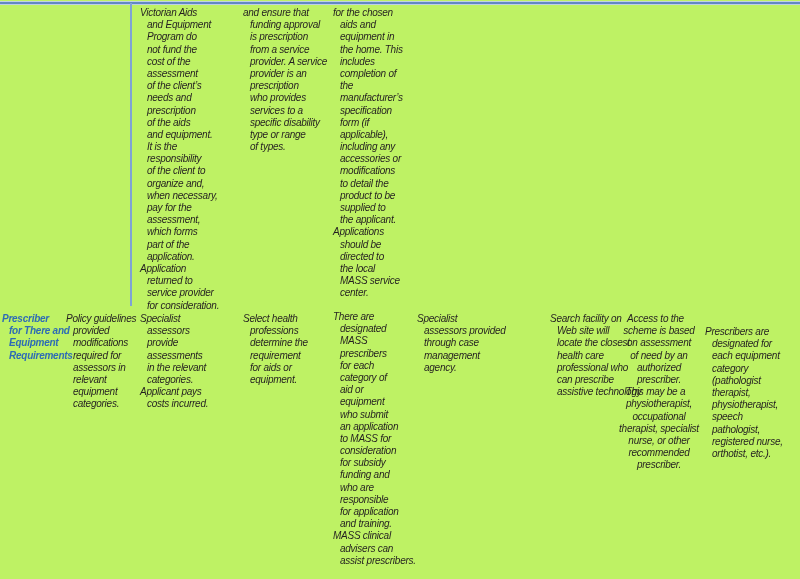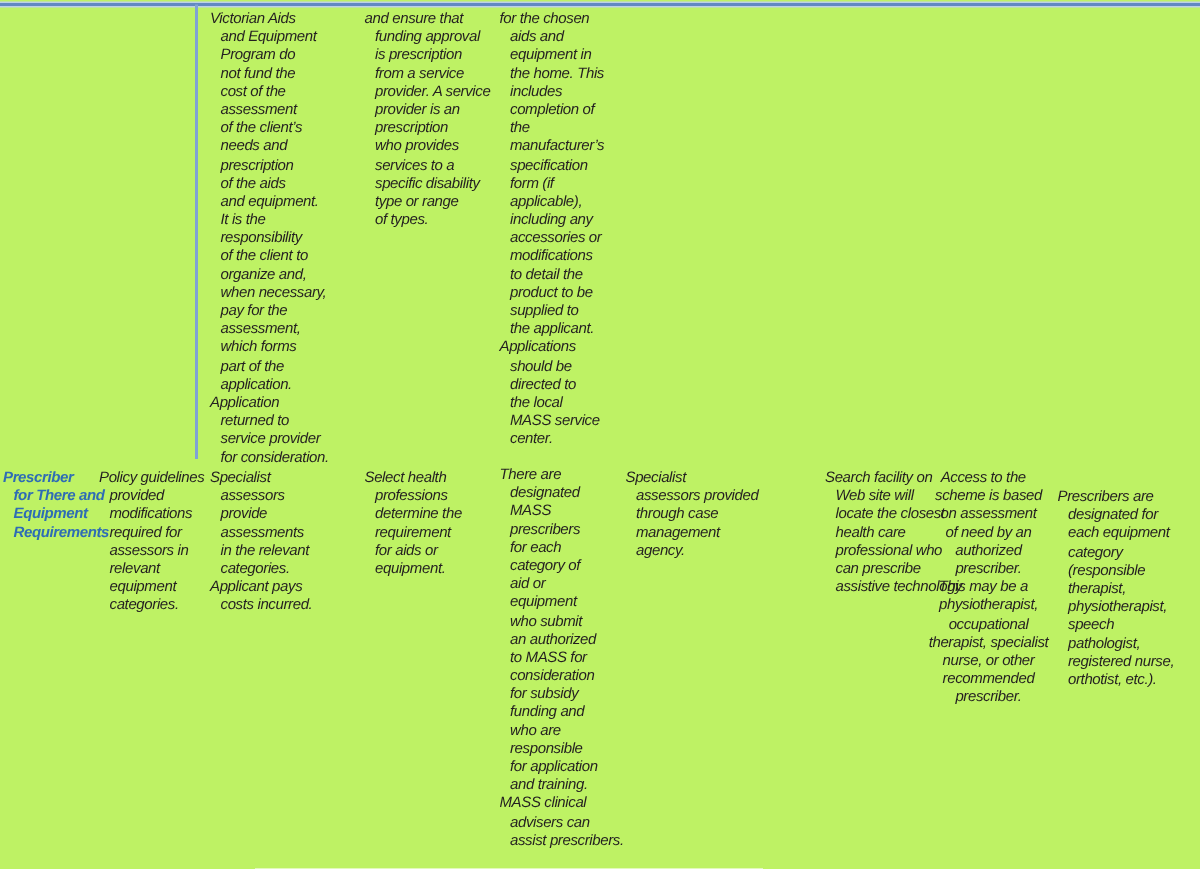--- a/index.html
+++ b/index.html
@@ -147,21 +147,21 @@
       <div class="cell" style="left: 333px; top: 311px; width: 83px;">
         <div class="ln">There are</div>
         <div class="ln ind">designated</div>
         <div class="ln ind">MASS</div>
         <div class="ln ind">prescribers</div>
         <div class="ln ind">for each</div>
         <div class="ln ind">category of</div>
         <div class="ln ind">aid or</div>
         <div class="ln ind">equipment</div>
         <div class="ln ind">who submit</div>
-        <div class="ln ind">an authorized</div>
+        <div class="ln ind">an application</div>
         <div class="ln ind">to MASS for</div>
         <div class="ln ind">consideration</div>
         <div class="ln ind">for subsidy</div>
         <div class="ln ind">funding and</div>
         <div class="ln ind">who are</div>
         <div class="ln ind">responsible</div>
         <div class="ln ind">for application</div>
         <div class="ln ind">and training.</div>
         <div class="ln">MASS clinical</div>
         <div class="ln ind">advisers can</div>
@@ -196,21 +196,21 @@
         <div class="ln ind">therapist, specialist</div>
         <div class="ln ind">nurse, or other</div>
         <div class="ln ind">recommended</div>
         <div class="ln ind">prescriber.</div>
       </div>
       <div class="cell" style="left: 705px; top: 326px; width: 94px;">
         <div class="ln">Prescribers are</div>
         <div class="ln ind">designated for</div>
         <div class="ln ind">each equipment</div>
         <div class="ln ind">category</div>
-        <div class="ln ind">(responsible</div>
+        <div class="ln ind">(pathologist</div>
         <div class="ln ind">therapist,</div>
         <div class="ln ind">physiotherapist,</div>
         <div class="ln ind">speech</div>
         <div class="ln ind">pathologist,</div>
         <div class="ln ind">registered nurse,</div>
         <div class="ln ind">orthotist, etc.).</div>
       </div>
     </div>
 </div>
 

